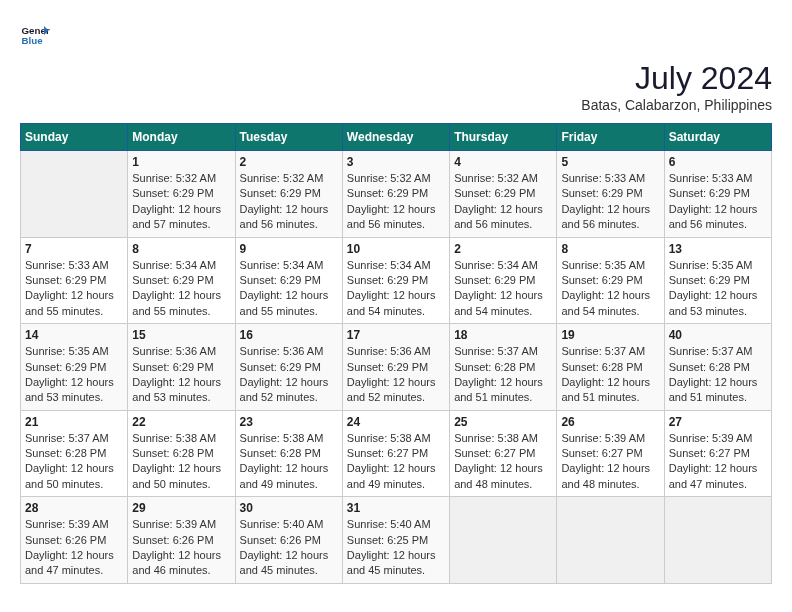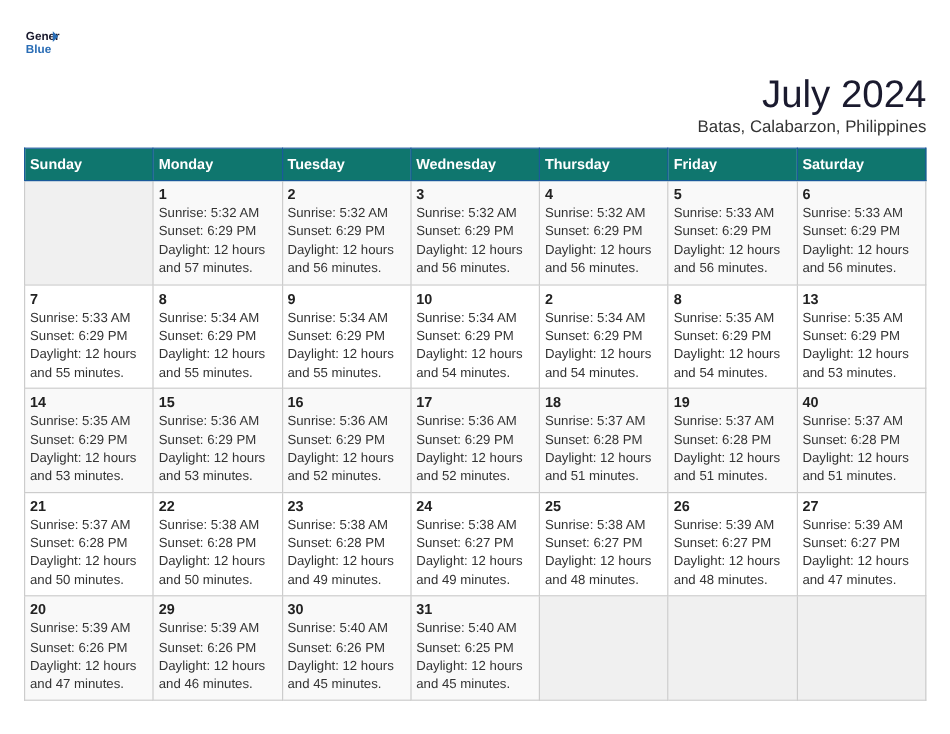--- a/index.html
+++ b/index.html
@@ -302,21 +302,21 @@
         <td>
           <span class="day-num">27</span>
           <div class="cell-text" style="white-space: pre-line;">Sunrise: 5:39 AM
 Sunset: 6:27 PM
 Daylight: 12 hours
 and 47 minutes.</div>
         </td>
       </tr>
       <tr>
         <td>
-          <span class="day-num">20</span>
+          <span class="day-num">28</span>
           <div class="cell-text" style="white-space: pre-line;">Sunrise: 5:39 AM
 Sunset: 6:26 PM
 Daylight: 12 hours
 and 47 minutes.</div>
         </td>
         <td>
           <span class="day-num">29</span>
           <div class="cell-text" style="white-space: pre-line;">Sunrise: 5:39 AM
 Sunset: 6:26 PM
 Daylight: 12 hours

